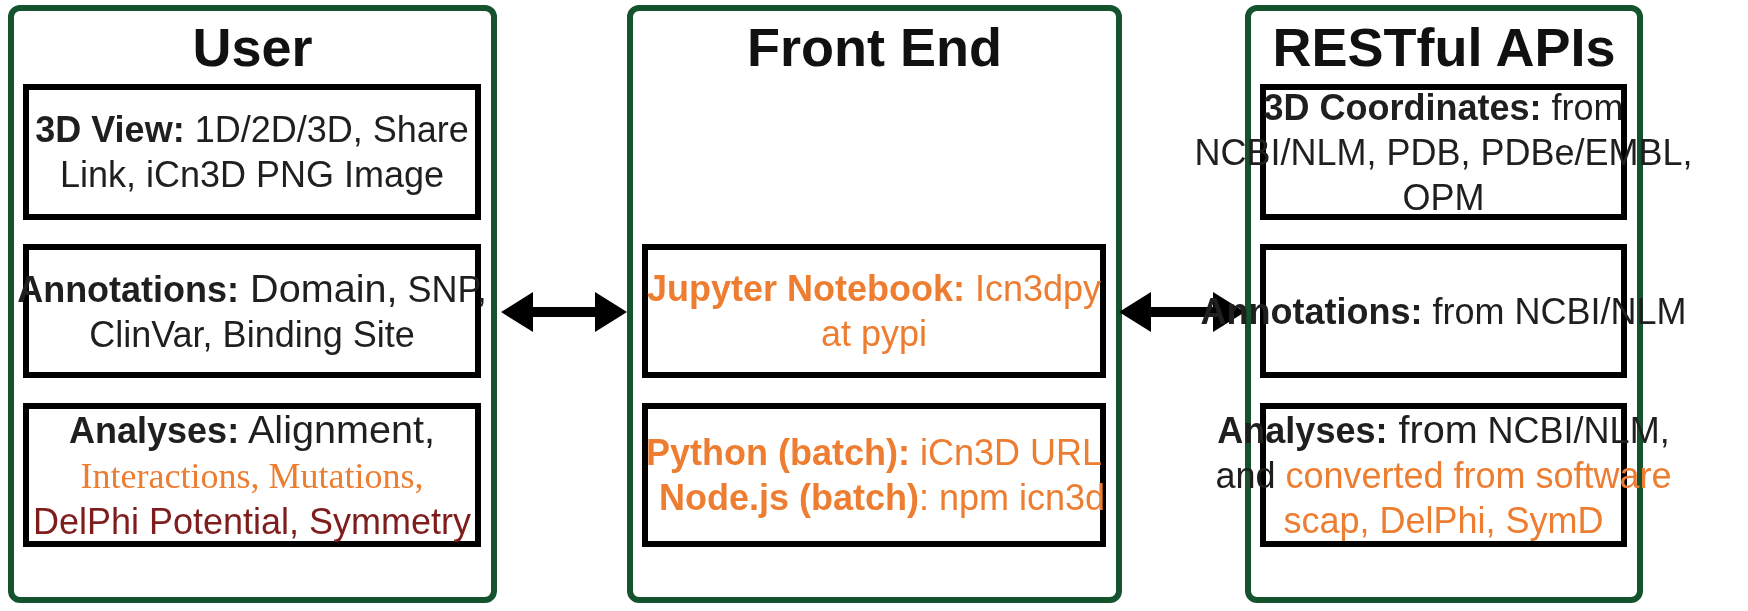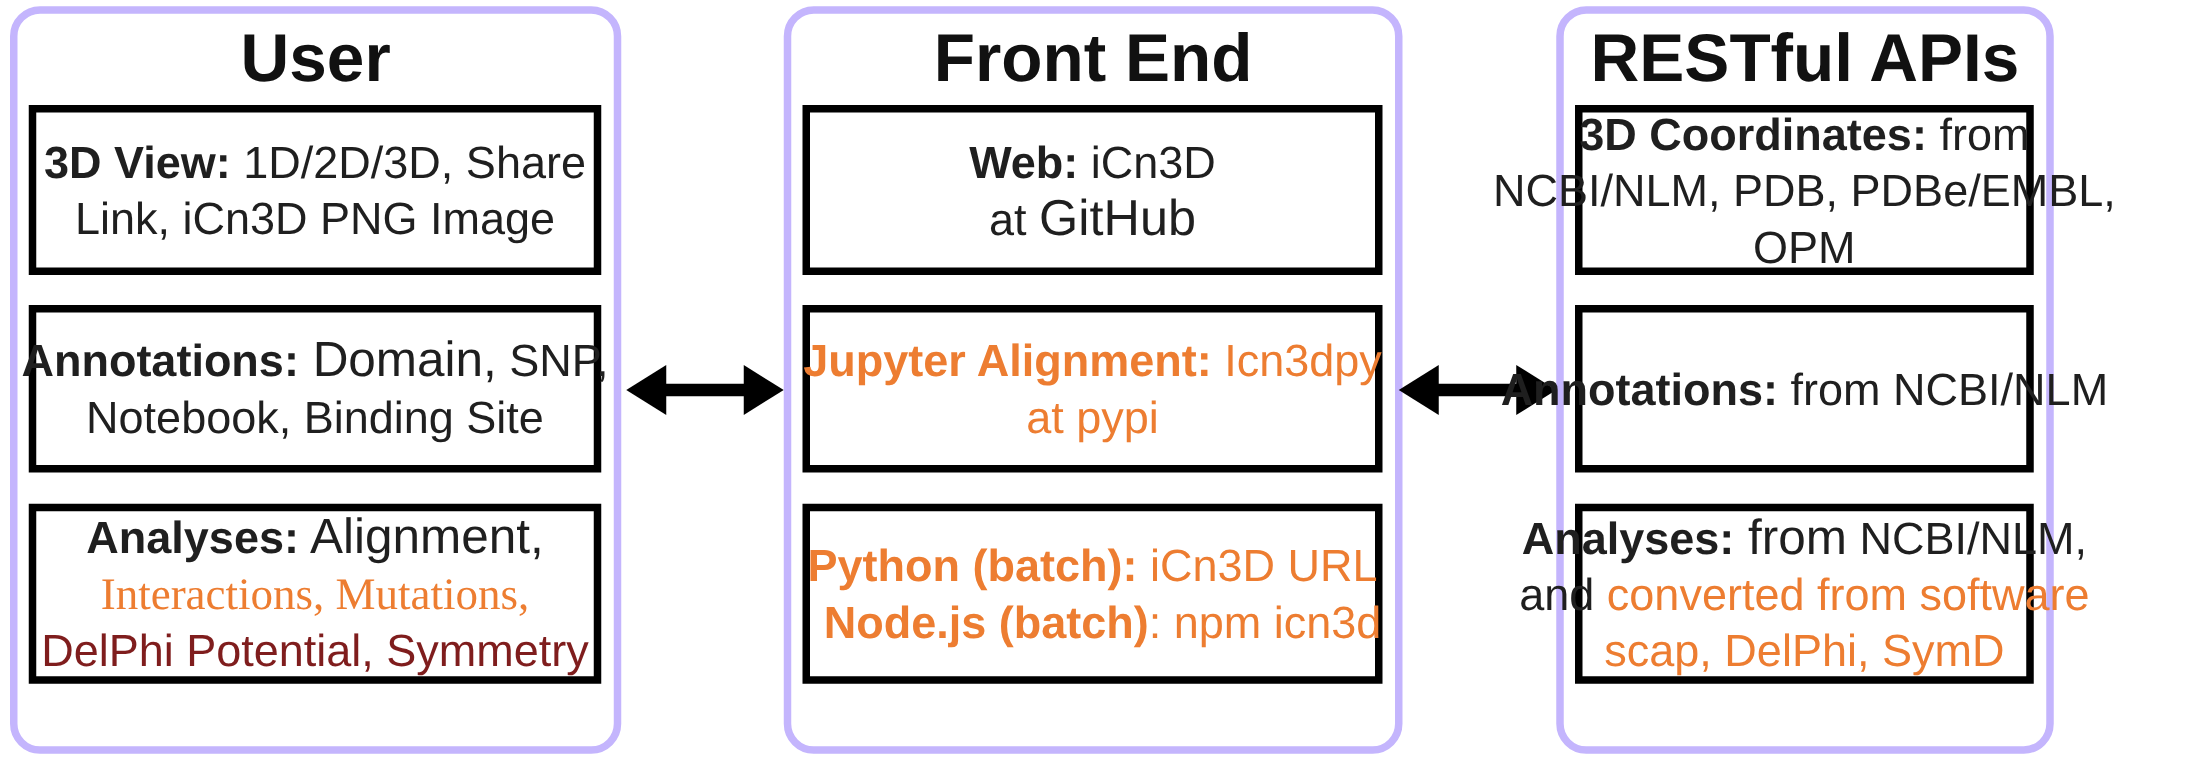--- a/index.html
+++ b/index.html
@@ -10,22 +10,22 @@
     background: #ffffff;
     font-family: "Liberation Sans", sans-serif;
     color: #1f1f1f;
     overflow: hidden;
   }
   .panel {
     position: absolute;
     top: 5px;
     height: 598px;
     background: #ffffff;
-    border: 6px solid #c4b5fd;
-    border-radius: 24px;
+    border: 6px solid #14532d;
+    border-radius: 12px;
     box-sizing: border-box;
   }
   .panel-user     { left: 8px;    width: 489px; }
   .panel-frontend { left: 627px;  width: 495px; }
   .panel-restful  { left: 1245px; width: 398px; }
 
   .panel-title {
     margin-top: 9px;
     text-align: center;
     font-size: 54px;
@@ -76,46 +76,42 @@
 
   <div class="panel panel-user">
     <div class="panel-title">User</div>
     <div></div>
   <div class="inner-box box-1">
         <div class="box-line"><span class="bold">3D View:</span><span> 1D/2D/3D, Share</span></div>
         <div class="box-line"><span>Link, iCn3D PNG Image</span></div>
       </div>
       <div class="inner-box box-2">
         <div class="box-line"><span class="bold">Annotations:</span><span style="font-size: 1.1em;"> Domain,</span><span> SNP,</span></div>
-        <div class="box-line"><span>Notebook, Binding Site</span></div>
+        <div class="box-line"><span>ClinVar, Binding Site</span></div>
       </div>
       <div class="inner-box box-3">
         <div class="box-line"><span class="bold">Analyses:</span><span style="font-size: 1.1em;"> Alignment,</span></div>
         <div class="box-line"><span style="color: rgb(237, 125, 49); font-family: Liberation Serif, serif;">Interactions, Mutations,</span></div>
         <div class="box-line"><span style="color: #7f1d1d;">DelPhi Potential, Symmetry</span></div>
       </div>
     </div>
 
   <div class="arrow arrow-left">
     <svg viewBox="0 0 128 46" xmlns="http://www.w3.org/2000/svg">
       <rect x="26" y="18" width="76" height="10" fill="#000000"></rect>
       <polygon points="1,23 33,3 33,43" fill="#000000"></polygon>
       <polygon points="127,23 95,3 95,43" fill="#000000"></polygon>
     </svg>
   </div>
 
   <div class="panel panel-frontend">
     <div class="panel-title">Front End</div>
     <div></div>
-  <div class="inner-box box-1">
-        <div class="box-line"><span class="bold">Web:</span><span> iCn3D</span></div>
-        <div class="box-line"><span>at </span><span style="font-size: 1.12em;">GitHub</span></div>
-      </div>
       <div class="inner-box box-2">
-        <div class="box-line"><span class="bold" style="color: rgb(237, 125, 49);">Jupyter Alignment:</span><span style="color: rgb(237, 125, 49);"> Icn3dpy</span></div>
+        <div class="box-line"><span class="bold" style="color: rgb(237, 125, 49);">Jupyter Notebook:</span><span style="color: rgb(237, 125, 49);"> Icn3dpy</span></div>
         <div class="box-line"><span style="color: rgb(237, 125, 49);">at pypi</span></div>
       </div>
       <div class="inner-box box-3">
         <div class="box-line"><span class="bold" style="color: rgb(237, 125, 49);">Python (batch):</span><span style="color: rgb(237, 125, 49);"> iCn3D URL</span></div>
         <div class="box-line"><span class="bold" style="color: rgb(237, 125, 49); margin-left: 16px;">Node.js (batch)</span><span style="color: rgb(237, 125, 49);">: npm icn3d</span></div>
       </div>
     </div>
 
   <div class="arrow arrow-right">
     <svg viewBox="0 0 128 46" xmlns="http://www.w3.org/2000/svg">

